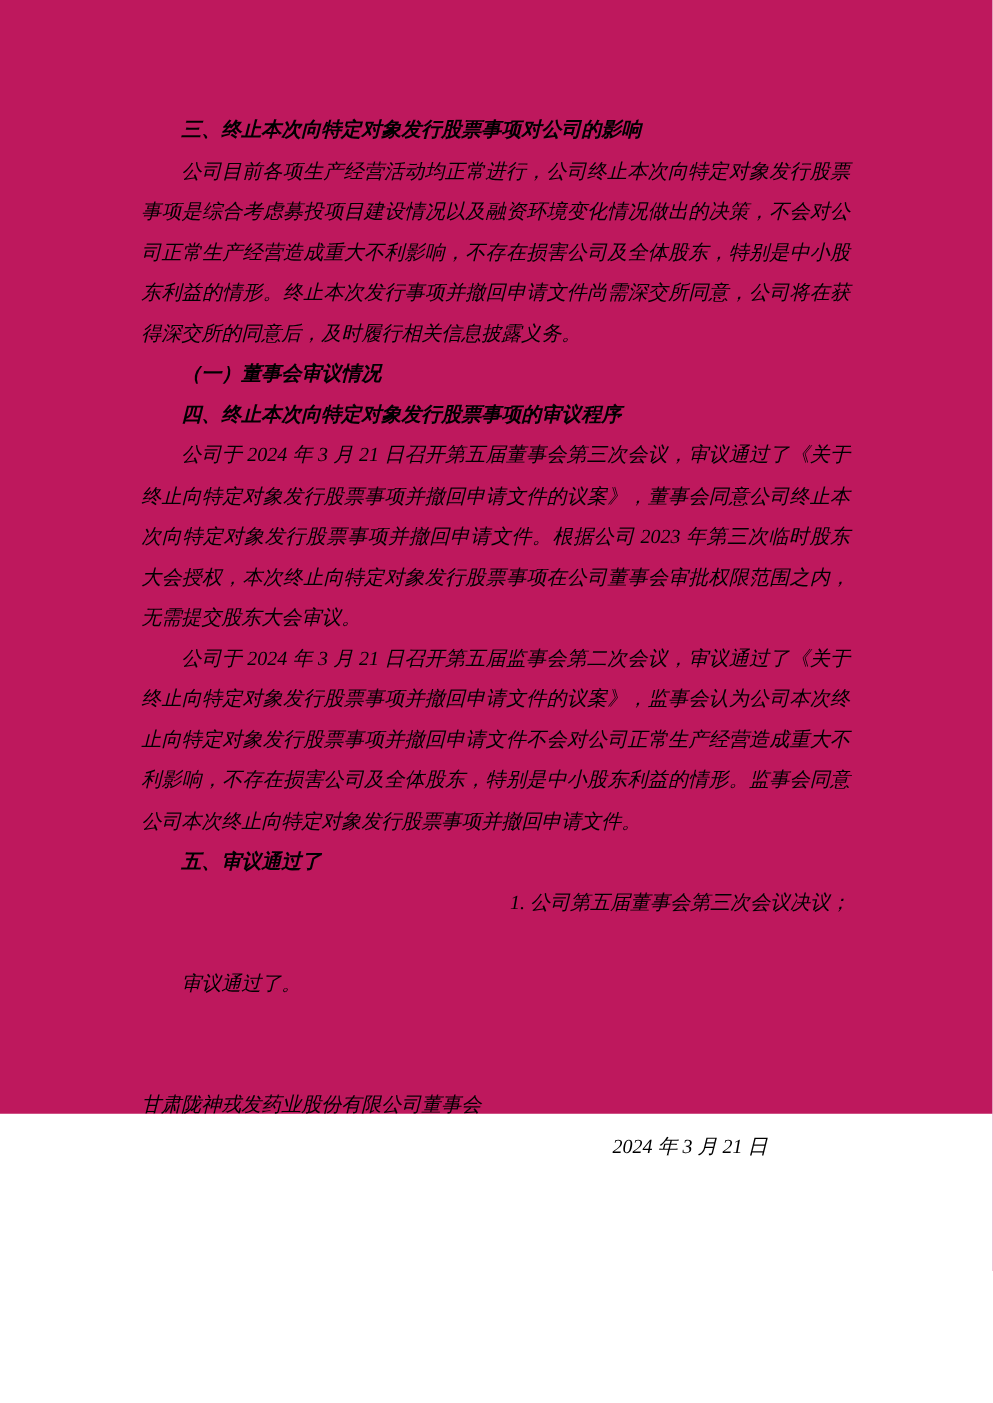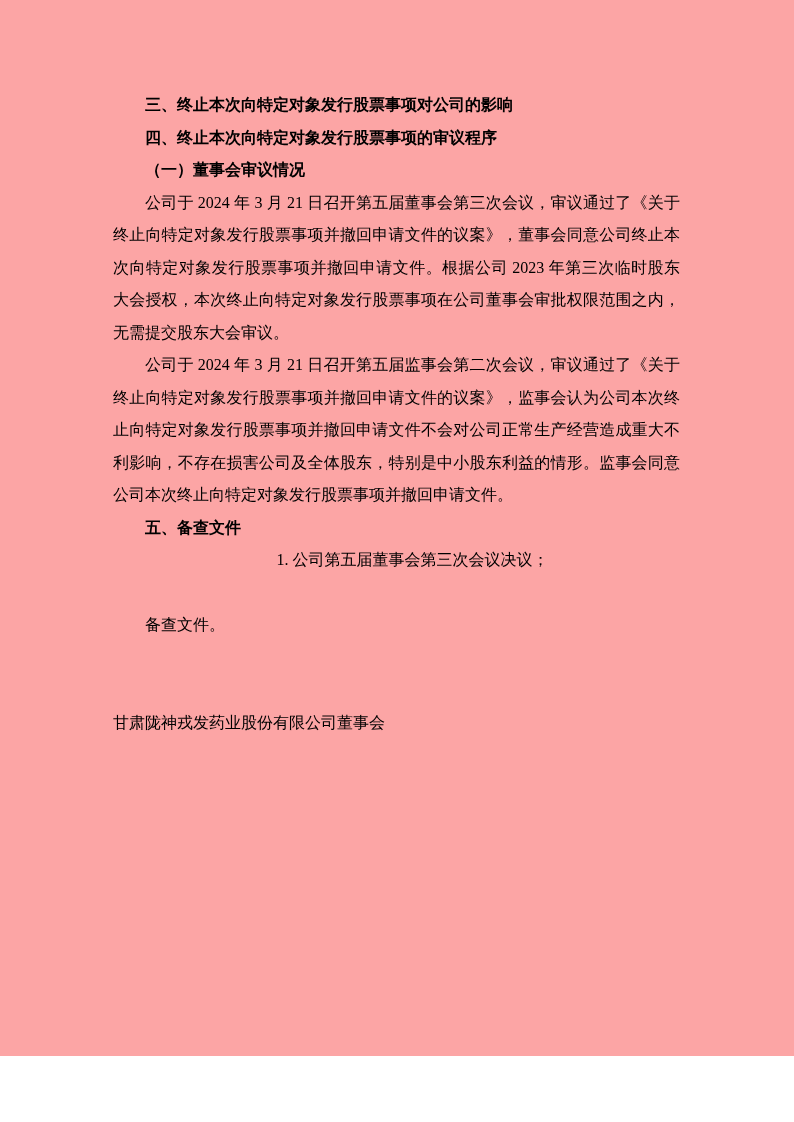--- a/index.html
+++ b/index.html
@@ -7,78 +7,81 @@
   body {
     width: 794px;
     height: 1122px;
     font-family: "Liberation Serif", "DejaVu Serif", serif;
     color: #000000;
     overflow: hidden;
   }
   .page {
     position: relative;
     width: 794px;
-    height: 1056px;
-    background: #fca5a5;
+    height: 891px;
+    background: #be185d;
     padding: 89px 114px 0 113px;
+    font-style: italic;
   }
   .doc {
     font-size: 16px;
     line-height: 32.5px;
   }
   .heading {
     font-weight: bold;
     text-indent: 2em;
     text-align: left;
   }
   .para {
     text-align: justify;
     text-indent: 2em;
   }
   .item {
     text-indent: 2em;
-    text-align: center;
+    text-align: right;
   }
   .closing {
     text-indent: 2em;
     text-align: left;
   }
   .spacer { height: 32.5px; }
   .sig-line {
   }
   .date-line {
     text-align: right;
     padding-right: 66px;
   }
 </style>
 </head>
 <body>
 
 <div class="page doc">
 
   <div class="heading">三、终止本次向特定对象发行股票事项对公司的影响</div>
 
+  <div class="para">公司目前各项生产经营活动均正常进行，公司终止本次向特定对象发行股票事项是综合考虑募投项目建设情况以及融资环境变化情况做出的决策，不会对公司正常生产经营造成重大不利影响，不存在损害公司及全体股东，特别是中小股东利益的情形。终止本次发行事项并撤回申请文件尚需深交所同意，公司将在获得深交所的同意后，及时履行相关信息披露义务。</div>
+
+  <div class="heading">（一）董事会审议情况</div>
 
   <div class="heading">四、终止本次向特定对象发行股票事项的审议程序</div>
-
-  <div class="heading">（一）董事会审议情况</div>
 
   <div class="para">公司于 2024 年 3 月 21 日召开第五届董事会第三次会议，审议通过了《关于终止向特定对象发行股票事项并撤回申请文件的议案》，董事会同意公司终止本次向特定对象发行股票事项并撤回申请文件。根据公司 2023 年第三次临时股东大会授权，本次终止向特定对象发行股票事项在公司董事会审批权限范围之内，无需提交股东大会审议。</div>
 
 
   <div class="para">公司于 2024 年 3 月 21 日召开第五届监事会第二次会议，审议通过了《关于终止向特定对象发行股票事项并撤回申请文件的议案》，监事会认为公司本次终止向特定对象发行股票事项并撤回申请文件不会对公司正常生产经营造成重大不利影响，不存在损害公司及全体股东，特别是中小股东利益的情形。监事会同意公司本次终止向特定对象发行股票事项并撤回申请文件。</div>
 
-  <div class="heading">五、备查文件</div>
+  <div class="heading">五、审议通过了</div>
 
   <div class="item">1. 公司第五届董事会第三次会议决议；</div>
 
 
   <div class="spacer"></div>
 
-  <div class="closing">备查文件。</div>
+  <div class="closing">审议通过了。</div>
 
   <div class="spacer"></div>
   <div class="spacer"></div>
 
   <div class="sig-line">甘肃陇神戎发药业股份有限公司董事会</div>
 
+  <div class="date-line">2024 年 3 月 21 日</div>
 
 </div>
 
 </body></html>

